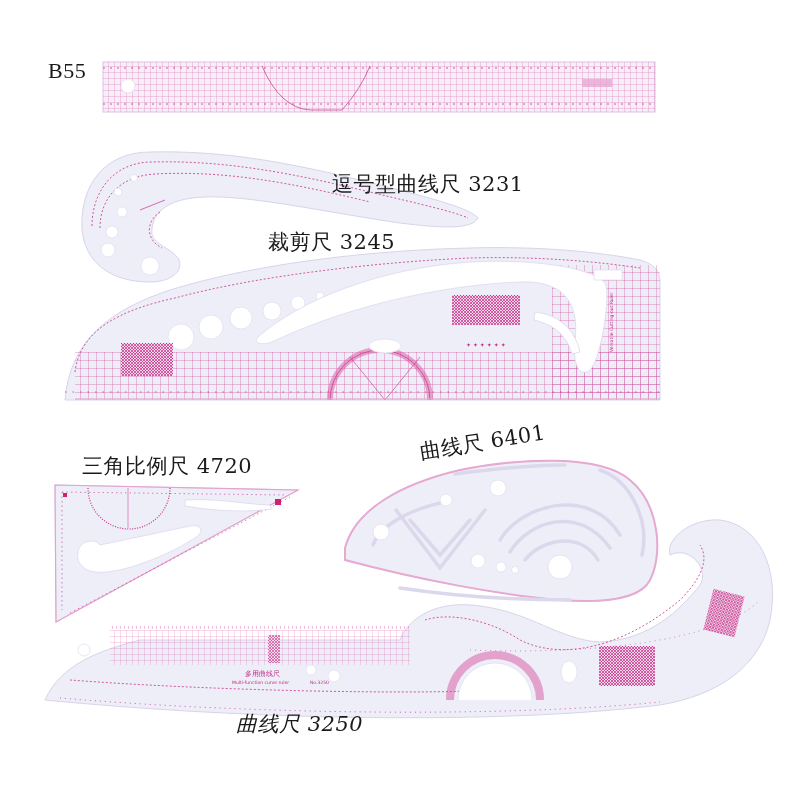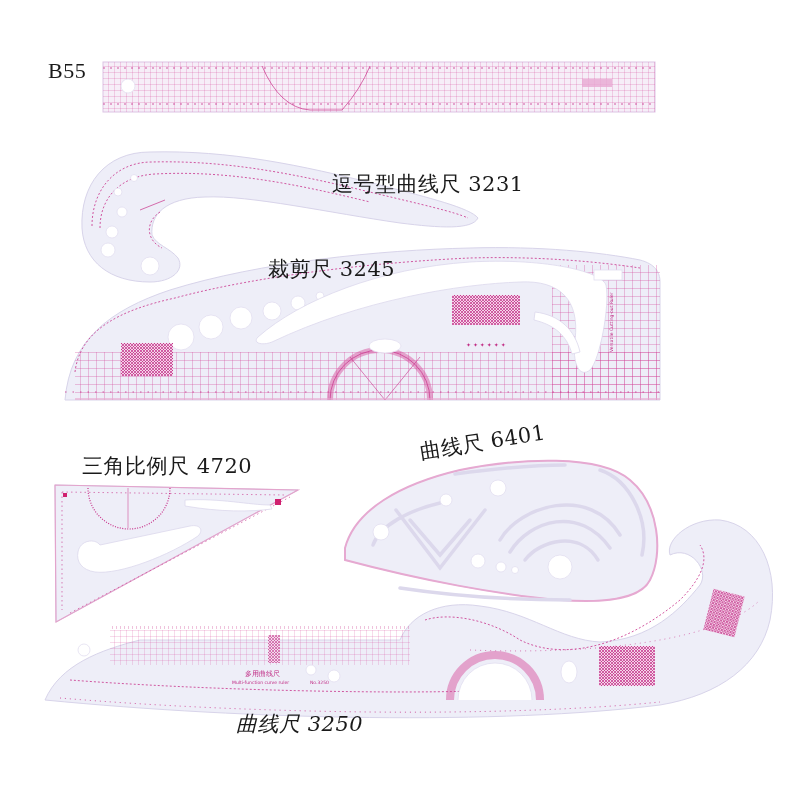--- a/index.html
+++ b/index.html
@@ -2,21 +2,21 @@
 <html><head>
 <meta charset="utf-8">
 <style>
   html, body { margin: 0; padding: 0; background: #ffffff; }
   body { width: 800px; height: 800px; position: relative; overflow: hidden;
          font-family: "DejaVu Serif", "Liberation Serif", serif; }
   .label { position: absolute; color: #1a1a1a; font-size: 21px; white-space: nowrap;
            font-family: "DejaVu Serif", "Liberation Serif", serif; letter-spacing: 0.5px; }
   #lbl-b55 { left: 48px; top: 58px; font-family: "Liberation Serif", serif; font-size: 22px; }
   #lbl-3231 { left: 332px; top: 140px; margin-top: 30px; }
-  #lbl-3245 { left: 268px; top: 228px; margin-top: 27px; }
+  #lbl-3245 { left: 268px; top: 228px; }
   #lbl-3220 { left: 82px; top: 452px; }
   #lbl-6401 { left: 422px; top: 438px; transform: rotate(-9deg); transform-origin: left bottom; }
   #lbl-3250 { left: 236px; top: 710px; font-style: italic; }
   svg.scene { position: absolute; left: 0; top: 0; }
   .ruler-body { fill: #eeeef8; stroke: #d8d4ea; stroke-width: 1; }
   .hole { fill: #ffffff; stroke: #e2def0; stroke-width: 0.8; }
   .dash { fill: none; stroke: #c8308a; stroke-width: 0.8; stroke-dasharray: 2 2; }
   .slot { fill: #ffffff; stroke: #dcd8ec; stroke-width: 0.8; }
   .hatch { fill: url(#hatchPat); }
   .edge-pink { fill: none; stroke: #e7a6cf; stroke-width: 2; }

